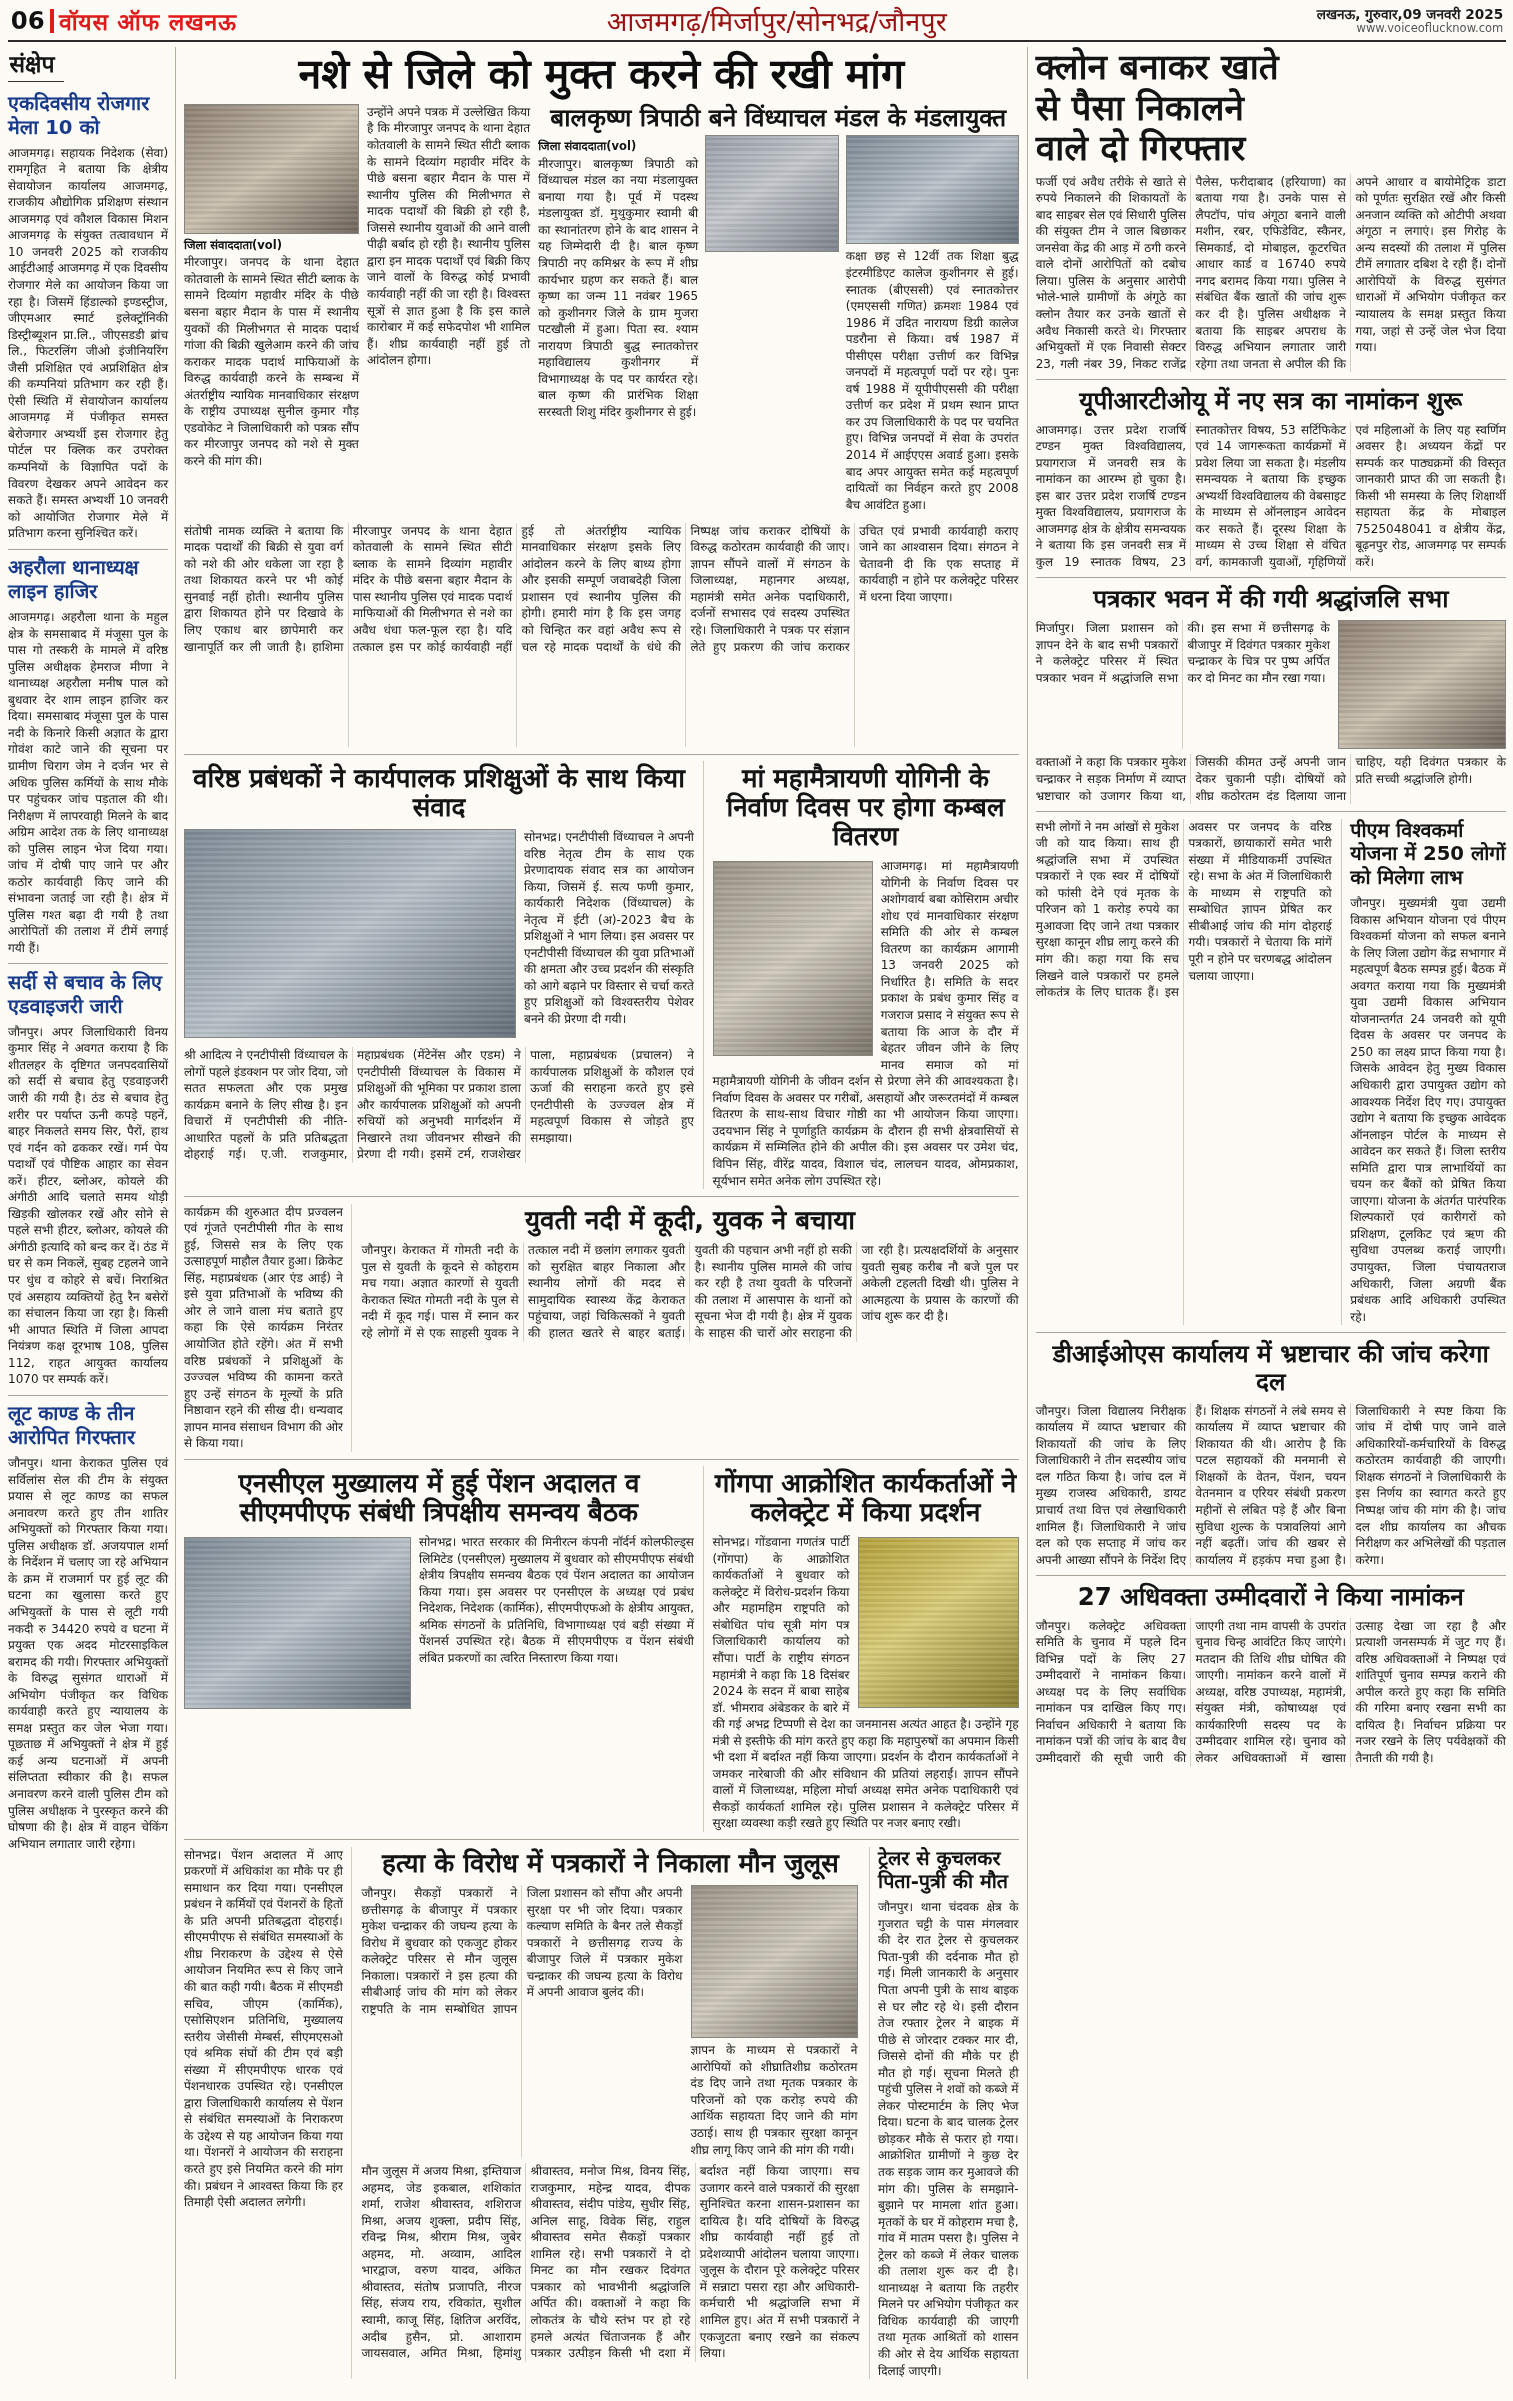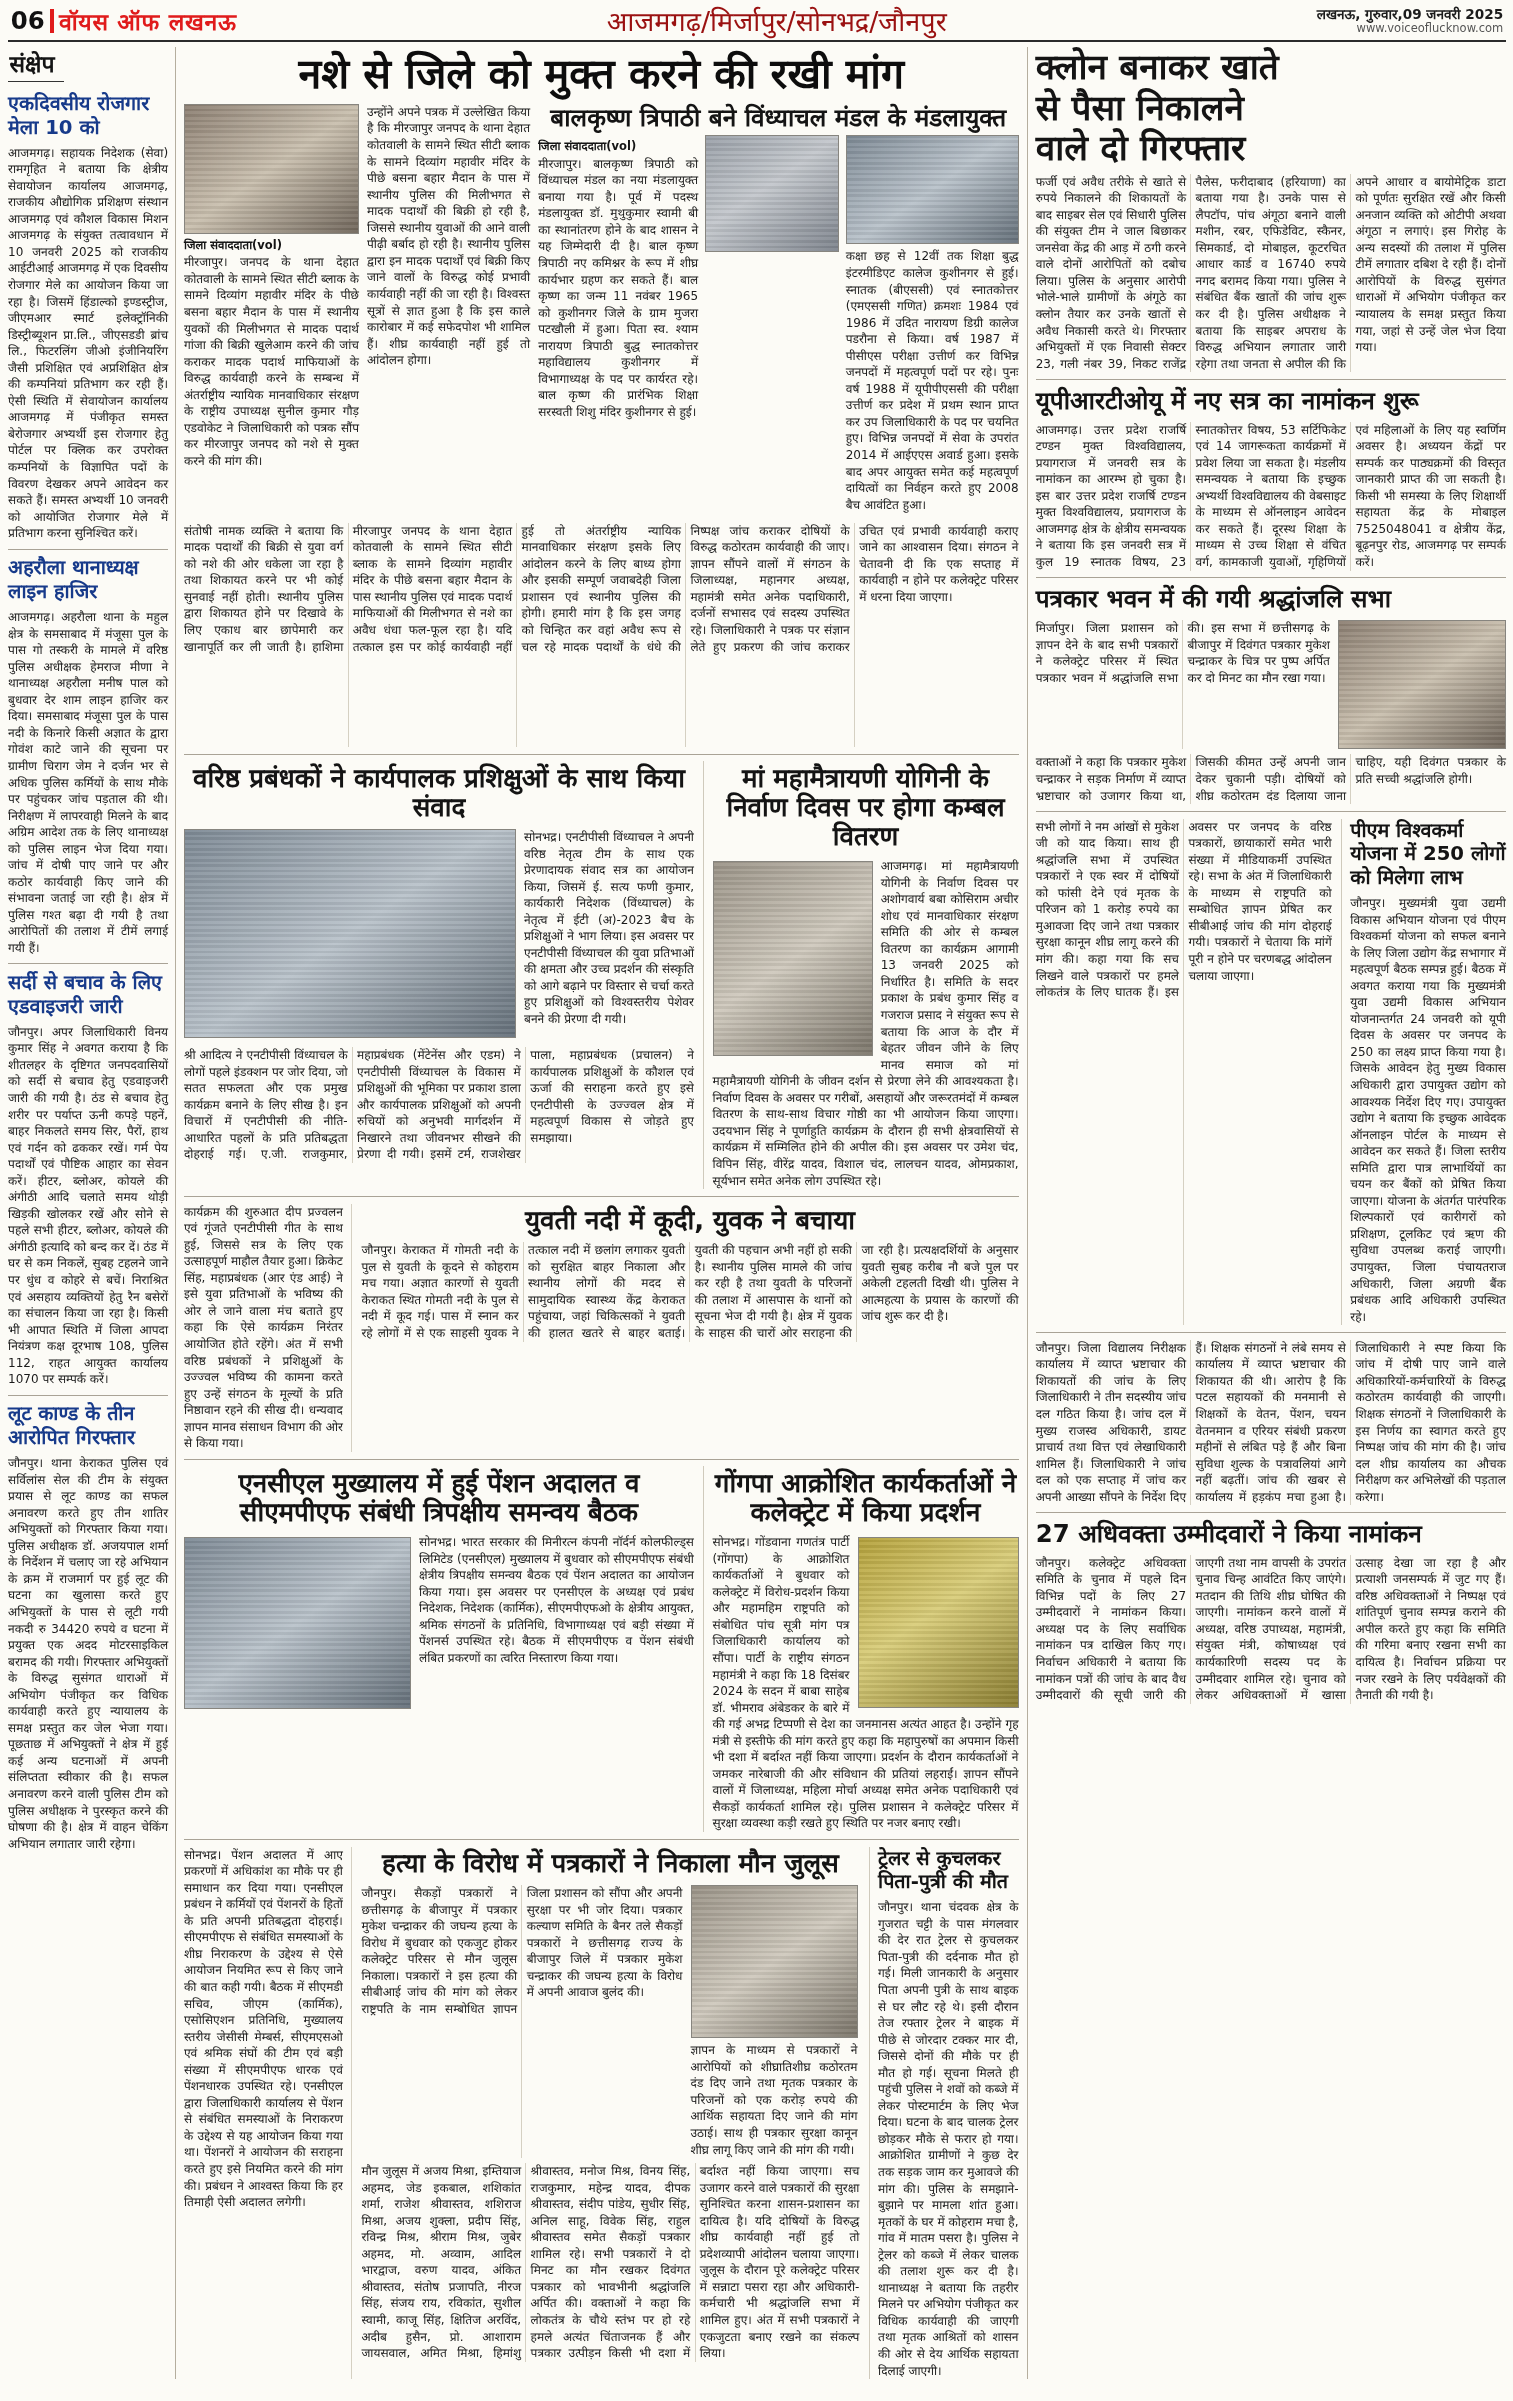--- a/index.html
+++ b/index.html
@@ -20,21 +20,21 @@
 
   
   .content { display:flex; margin-top:5.4px; }
   .col-left  { width:168px; padding-right:6.8px; border-right:0.7px solid #b5ae9e; }
   .col-center{ width:852px; padding:0 8.1px; }
   .col-right { width:480px; padding-left:8.1px; border-left:0.7px solid #b5ae9e; }
 
   .bt { font-size:12px; line-height:1.38; text-align:justify; color:#1b1b1b; }
   .byline { font-size:11.5px; font-weight:bold; margin:2.7px 0; }
   .rule-h { border-top:0.7px solid #a9a396; margin:6.8px 0; }
-  .center { }
+  .center { text-align:center; }
 
   .cols2 { column-count:2; column-gap:9.5px; column-rule:0.7px solid #d5d0c2; }
   .cols3 { column-count:3; column-gap:9.5px; column-rule:0.7px solid #d5d0c2; }
   .cols4 { column-count:4; column-gap:9.5px; column-rule:0.7px solid #d5d0c2; }
   .cols5 { column-count:5; column-gap:9.5px; column-rule:0.7px solid #d5d0c2; }
 
   
   .h-main { font-size:41px; font-weight:bold; line-height:1.08; text-align:center; padding:4.1px 0 8.1px; color:#0d0d0d; }
   .h-sub  { font-size:24.4px; font-weight:bold; line-height:1.12; text-align:center; margin-bottom:4.1px; }
   .h-lg   { font-size:26px; font-weight:bold; line-height:1.12; text-align:center; margin:2.7px 0 6.8px; }
@@ -283,20 +283,21 @@
         <p class="bt cols2 shr-cont">सभी लोगों ने नम आंखों से मुकेश जी को याद किया। साथ ही श्रद्धांजलि सभा में उपस्थित पत्रकारों ने एक स्वर में दोषियों को फांसी देने एवं मृतक के परिजन को 1 करोड़ रुपये का मुआवजा दिए जाने तथा पत्रकार सुरक्षा कानून शीघ्र लागू करने की मांग की। कहा गया कि सच लिखने वाले पत्रकारों पर हमले लोकतंत्र के लिए घातक हैं। इस अवसर पर जनपद के वरिष्ठ पत्रकारों, छायाकारों समेत भारी संख्या में मीडियाकर्मी उपस्थित रहे। सभा के अंत में जिलाधिकारी के माध्यम से राष्ट्रपति को सम्बोधित ज्ञापन प्रेषित कर सीबीआई जांच की मांग दोहराई गयी। पत्रकारों ने चेताया कि मांगें पूरी न होने पर चरणबद्ध आंदोलन चलाया जाएगा।</p>
         <article class="art-pmv">
           <h2 class="h-sm">पीएम विश्वकर्मा योजना में 250 लोगों को मिलेगा लाभ</h2>
           <p class="bt">जौनपुर। मुख्यमंत्री युवा उद्यमी विकास अभियान योजना एवं पीएम विश्वकर्मा योजना को सफल बनाने के लिए जिला उद्योग केंद्र सभागार में महत्वपूर्ण बैठक सम्पन्न हुई। बैठक में अवगत कराया गया कि मुख्यमंत्री युवा उद्यमी विकास अभियान योजनान्तर्गत 24 जनवरी को यूपी दिवस के अवसर पर जनपद के 250 का लक्ष्य प्राप्त किया गया है। जिसके आवेदन हेतु मुख्य विकास अधिकारी द्वारा उपायुक्त उद्योग को आवश्यक निर्देश दिए गए। उपायुक्त उद्योग ने बताया कि इच्छुक आवेदक ऑनलाइन पोर्टल के माध्यम से आवेदन कर सकते हैं। जिला स्तरीय समिति द्वारा पात्र लाभार्थियों का चयन कर बैंकों को प्रेषित किया जाएगा। योजना के अंतर्गत पारंपरिक शिल्पकारों एवं कारीगरों को प्रशिक्षण, टूलकिट एवं ऋण की सुविधा उपलब्ध कराई जाएगी। उपायुक्त, जिला पंचायतराज अधिकारी, जिला अग्रणी बैंक प्रबंधक आदि अधिकारी उपस्थित रहे।</p>
         </article>
       </div>
 
       <div class="rule-h"></div>
 
       <article>
+        <h2 class="h-md center">डीआईओएस कार्यालय में भ्रष्टाचार की जांच करेगा दल</h2>
         <p class="bt cols3">जौनपुर। जिला विद्यालय निरीक्षक कार्यालय में व्याप्त भ्रष्टाचार की शिकायतों की जांच के लिए जिलाधिकारी ने तीन सदस्यीय जांच दल गठित किया है। जांच दल में मुख्य राजस्व अधिकारी, डायट प्राचार्य तथा वित्त एवं लेखाधिकारी शामिल हैं। जिलाधिकारी ने जांच दल को एक सप्ताह में जांच कर अपनी आख्या सौंपने के निर्देश दिए हैं। शिक्षक संगठनों ने लंबे समय से कार्यालय में व्याप्त भ्रष्टाचार की शिकायत की थी। आरोप है कि पटल सहायकों की मनमानी से शिक्षकों के वेतन, पेंशन, चयन वेतनमान व एरियर संबंधी प्रकरण महीनों से लंबित पड़े हैं और बिना सुविधा शुल्क के पत्रावलियां आगे नहीं बढ़तीं। जांच की खबर से कार्यालय में हड़कंप मचा हुआ है। जिलाधिकारी ने स्पष्ट किया कि जांच में दोषी पाए जाने वाले अधिकारियों-कर्मचारियों के विरुद्ध कठोरतम कार्यवाही की जाएगी। शिक्षक संगठनों ने जिलाधिकारी के इस निर्णय का स्वागत करते हुए निष्पक्ष जांच की मांग की है। जांच दल शीघ्र कार्यालय का औचक निरीक्षण कर अभिलेखों की पड़ताल करेगा।</p>
       </article>
 
       <div class="rule-h"></div>
 
       <article>
         <h2 class="h-md center">27 अधिवक्ता उम्मीदवारों ने किया नामांकन</h2>
         <p class="bt cols3">जौनपुर। कलेक्ट्रेट अधिवक्ता समिति के चुनाव में पहले दिन विभिन्न पदों के लिए 27 उम्मीदवारों ने नामांकन किया। अध्यक्ष पद के लिए सर्वाधिक नामांकन पत्र दाखिल किए गए। निर्वाचन अधिकारी ने बताया कि नामांकन पत्रों की जांच के बाद वैध उम्मीदवारों की सूची जारी की जाएगी तथा नाम वापसी के उपरांत चुनाव चिन्ह आवंटित किए जाएंगे। मतदान की तिथि शीघ्र घोषित की जाएगी। नामांकन करने वालों में अध्यक्ष, वरिष्ठ उपाध्यक्ष, महामंत्री, संयुक्त मंत्री, कोषाध्यक्ष एवं कार्यकारिणी सदस्य पद के उम्मीदवार शामिल रहे। चुनाव को लेकर अधिवक्ताओं में खासा उत्साह देखा जा रहा है और प्रत्याशी जनसम्पर्क में जुट गए हैं। वरिष्ठ अधिवक्ताओं ने निष्पक्ष एवं शांतिपूर्ण चुनाव सम्पन्न कराने की अपील करते हुए कहा कि समिति की गरिमा बनाए रखना सभी का दायित्व है। निर्वाचन प्रक्रिया पर नजर रखने के लिए पर्यवेक्षकों की तैनाती की गयी है।</p>
       </article>
 

